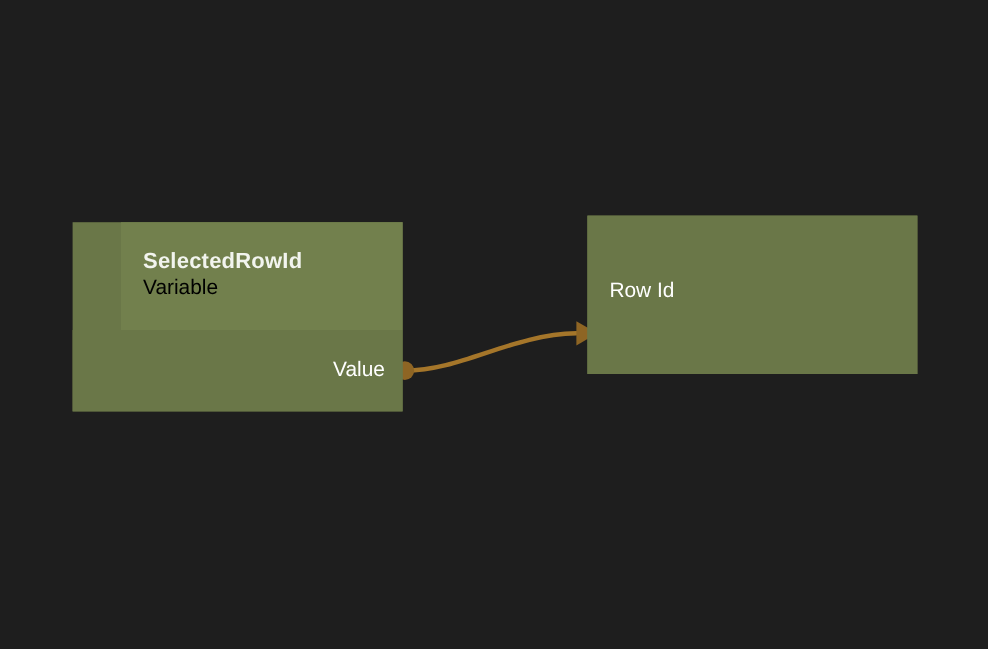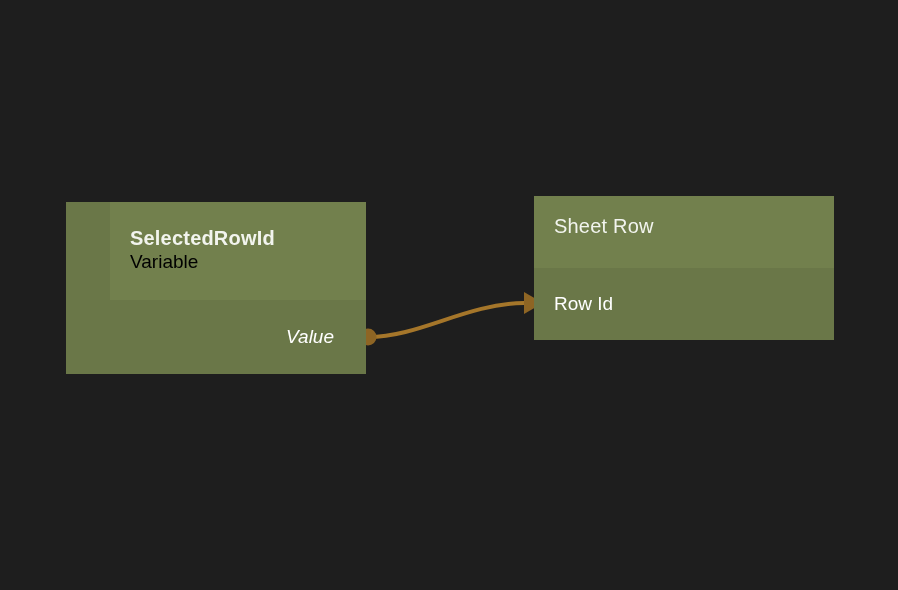--- a/index.html
+++ b/index.html
@@ -61,27 +61,27 @@
     background: #6a7748;
   }
   .port-row {
     position: absolute;
     display: flex;
     align-items: center;
     height: 24px;
     white-space: nowrap;
   }
   .port-row.out {
-    right: 32px;
+    right: 16px;
     justify-content: flex-end;
-    font-style: italic;
   }
   .port-row.in {
     left: 20px;
     justify-content: flex-end;
+    margin-top: 33px;
   }
   .port-label {
     color: #ffffff;
     font-size: 19px;
     line-height: 23px;
   }
 
   
   #node-variable {
     left: 66px;
@@ -132,23 +132,20 @@
       <div class="node-subtitle">Variable</div>
     </div>
     <div class="node-body">
       <div class="port-row out">
         <span class="port-label">Value</span>
       </div>
     </div>
   </div>
 
   <div class="node" id="node-sheetrow">
-    <div class="node-header">
-      <div class="node-title">Sheet Row</div>
-    </div>
     <div class="node-body">
       <div class="port-row in">
         <span class="port-label">Row Id</span>
       </div>
     </div>
   </div>
 
 </div>
 
 </body></html>

